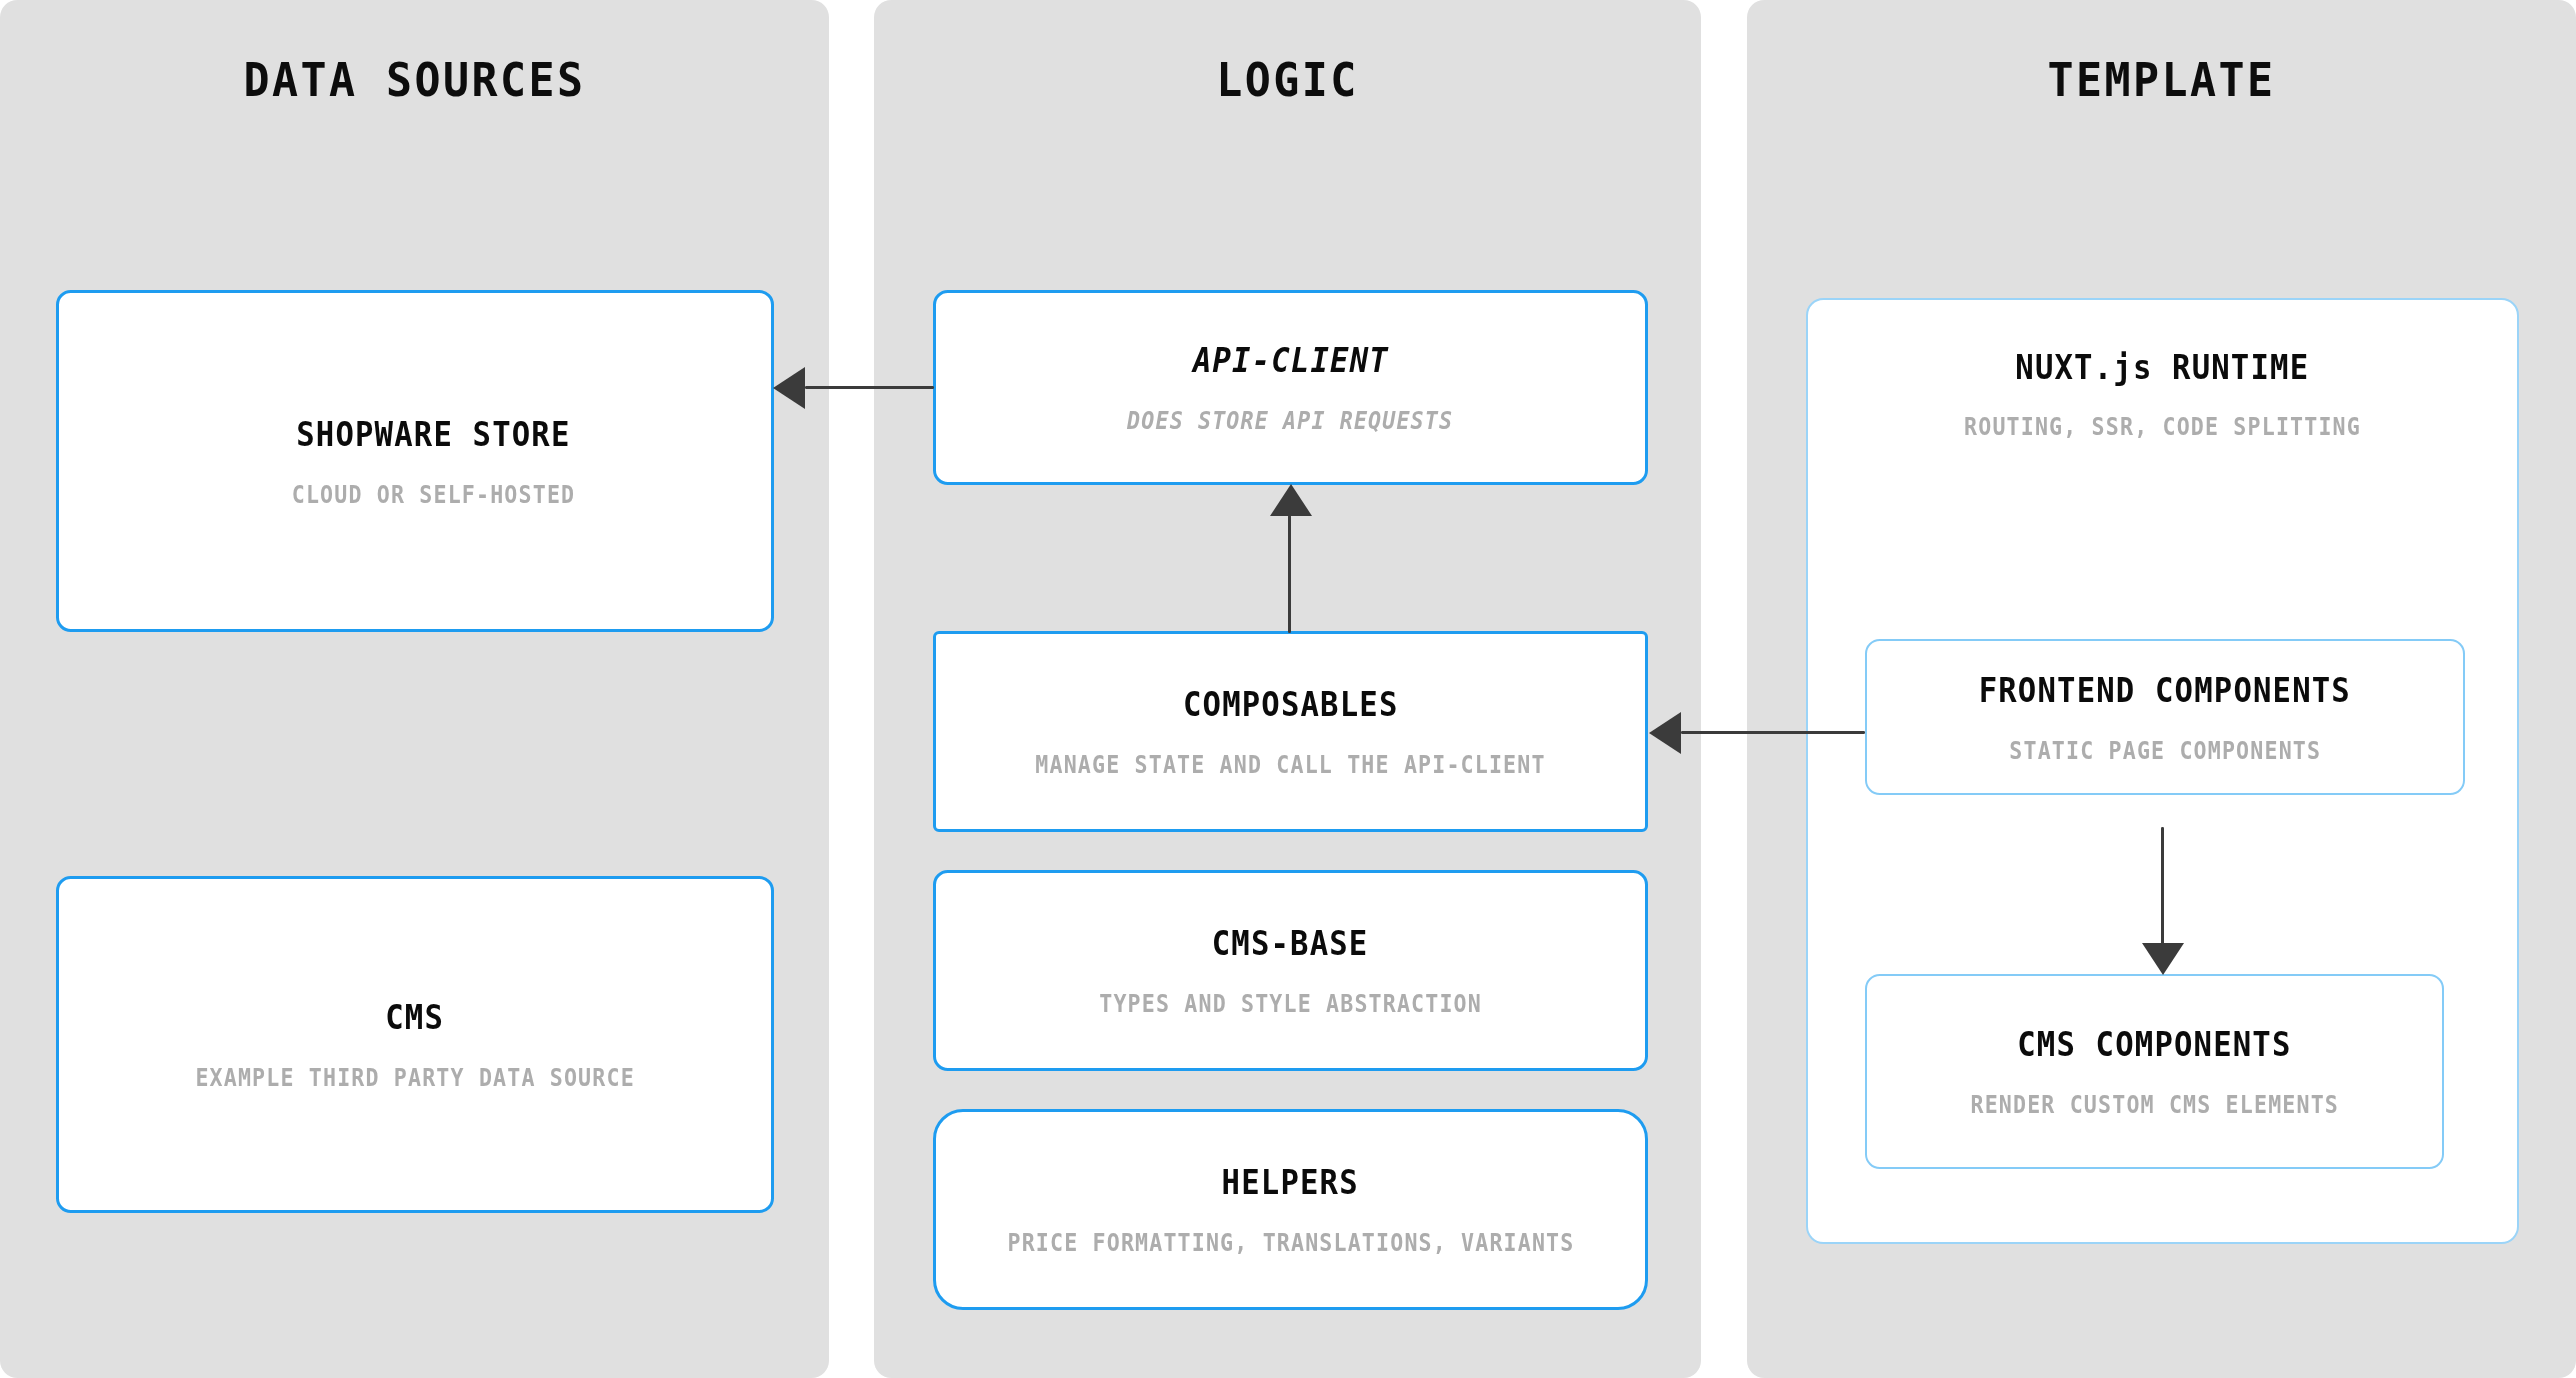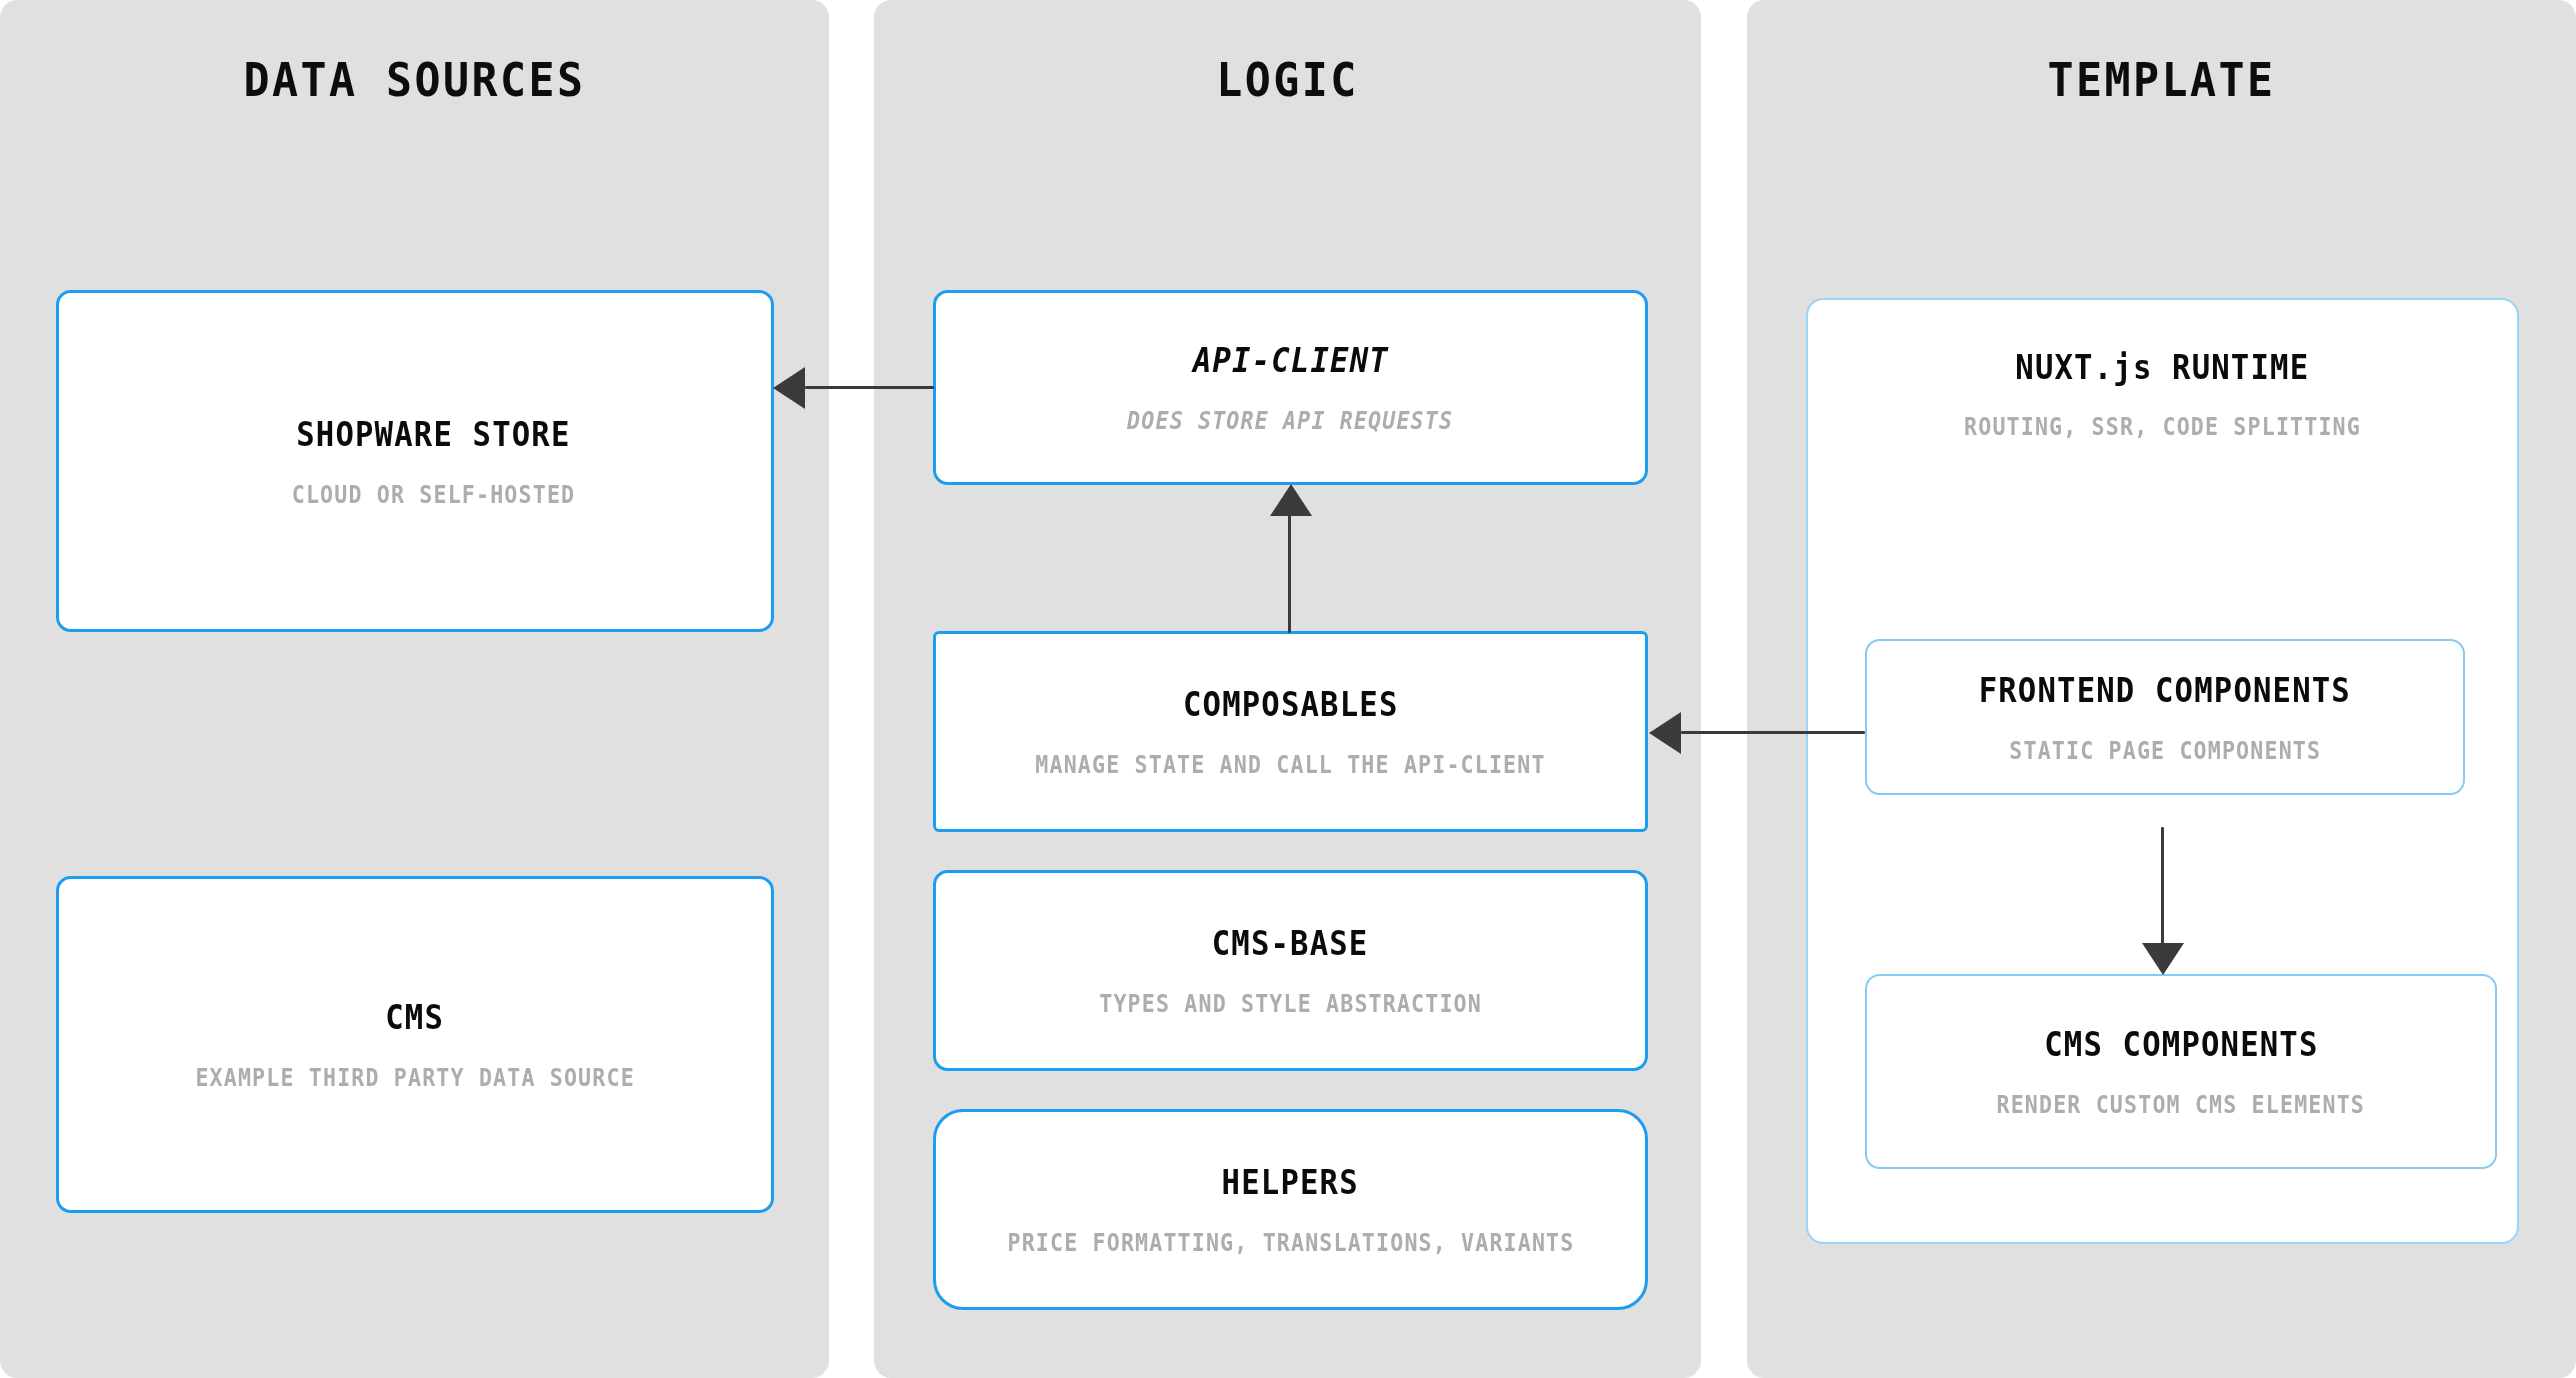--- a/index.html
+++ b/index.html
@@ -124,21 +124,21 @@
   <div class="card container" style="left:1806px;top:282px;width:713px;height:946px;margin-top:16px;">
     <div class="card-title">NUXT.js RUNTIME</div>
     <div class="card-sub">ROUTING, SSR, CODE SPLITTING</div>
   </div>
 
   <div class="card light" style="left:1865px;top:639px;width:600px;height:156px;text-align:right;">
     <div class="card-title">FRONTEND COMPONENTS</div>
     <div class="card-sub">STATIC PAGE COMPONENTS</div>
   </div>
 
-  <div class="card light" style="left:1865px;top:974px;width:632px;height:195px;">
+  <div class="card light" style="left:1865px;top:974px;width:579px;height:195px;">
     <div class="card-title">CMS COMPONENTS</div>
     <div class="card-sub">RENDER CUSTOM CMS ELEMENTS</div>
   </div>
 
   <div class="arrow">
     <div class="aline-h" style="left:805px;top:386px;width:129px;"></div>
     <div class="ahead left" style="left:773px;top:367px;"></div>
   </div>
 
   <div class="arrow">

